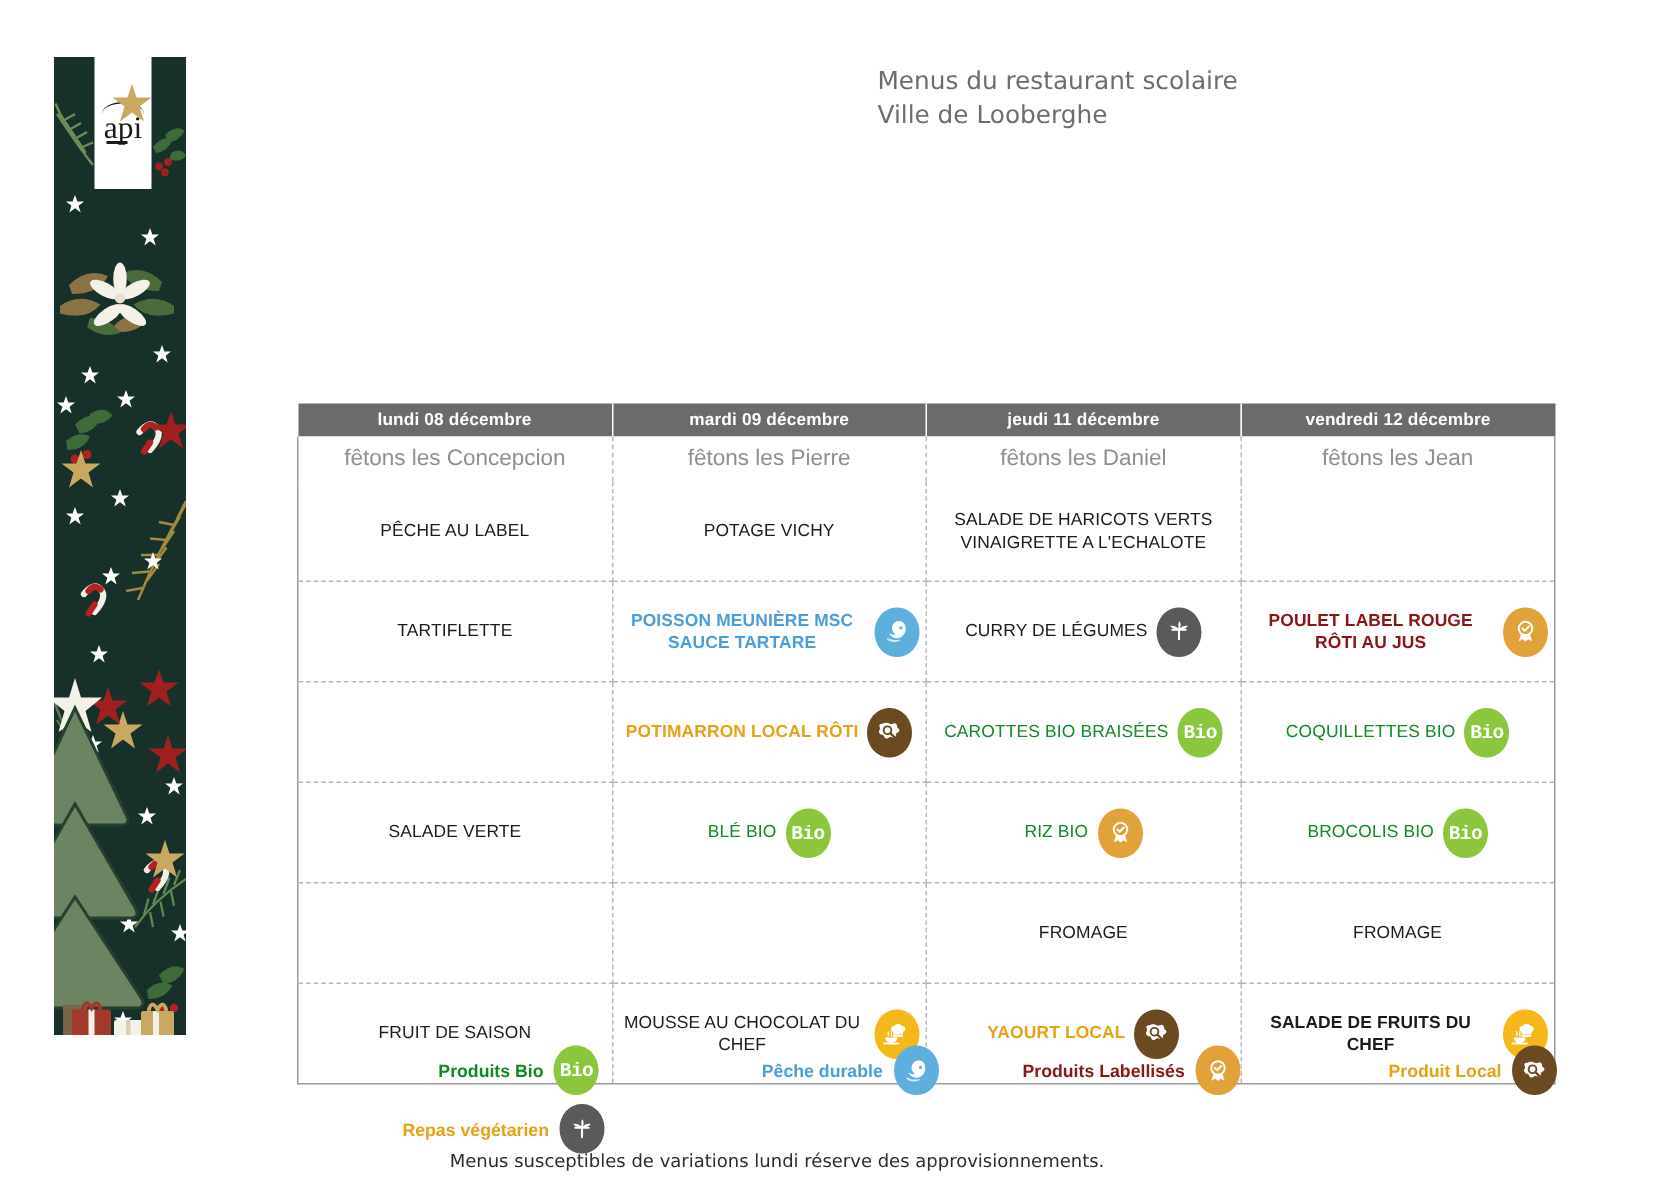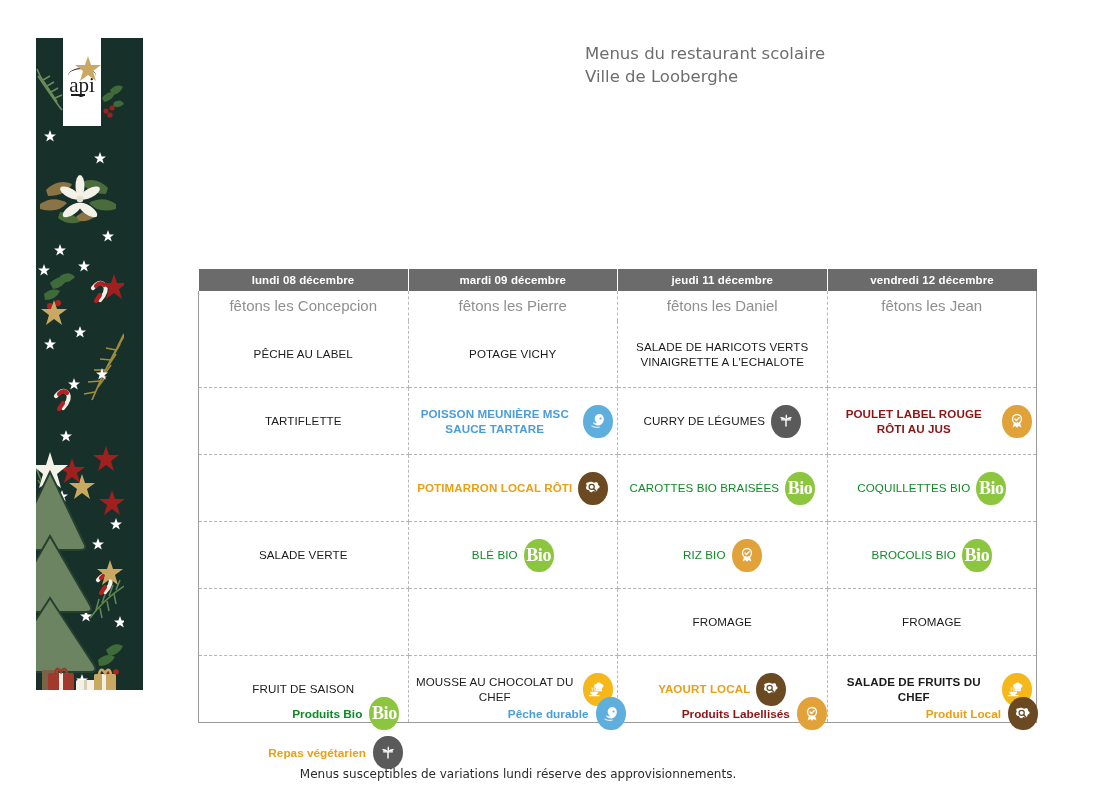--- a/index.html
+++ b/index.html
@@ -4,21 +4,21 @@
 <style>
   html,body{margin:0;padding:0;}
   body{
     width:1119px;height:798px;background:#ffffff;
     font-family:"Liberation Sans", sans-serif;
     overflow:hidden;position:relative;
   }
 
   
   #side-banner{
-    position:absolute;left:36px;top:38px;width:107px;height:652px;
+    position:absolute;left:36px;top:38px;width:88px;height:652px;
     background:#17302a;overflow:hidden;
   }
   #side-banner .logo-card{
     position:absolute;left:27px;top:0;width:38px;height:88px;background:#fff;
     display:flex;align-items:center;justify-content:center;
   }
   #side-banner .logo-card .api-txt{
     font-family:"Liberation Serif", serif;font-size:21px;color:#1a1a1a;
     letter-spacing:0px;line-height:1;position:relative;top:3px;
   }
@@ -82,21 +82,21 @@
   .dish.label{color:#8d1414;font-weight:bold;}
   .dish.local{color:#e8a015;font-weight:bold;}
 
   
   .picto{
     flex:0 0 auto;width:30px;height:33px;border-radius:50%/52%;
     display:flex;align-items:center;justify-content:center;position:relative;
   }
   .picto.bio{background:#8cc63e;}
   .picto.bio .bio-txt{
-    font-size:18px;font-weight:bold;color:#fff;font-family:Liberation Serif, serif;
+    font-size:13px;font-weight:bold;color:#fff;font-family:Liberation Mono, monospace;
     letter-spacing:-.4px;
   }
   .picto.fish{background:#5eaede;}
   .picto.label{background:#e2a23a;}
   .picto.local{background:#6b4a21;}
   .picto.veg{background:#5a5a5a;}
   .picto.chef{background:#f5b719;}
   .picto svg{display:block;}
 
   

